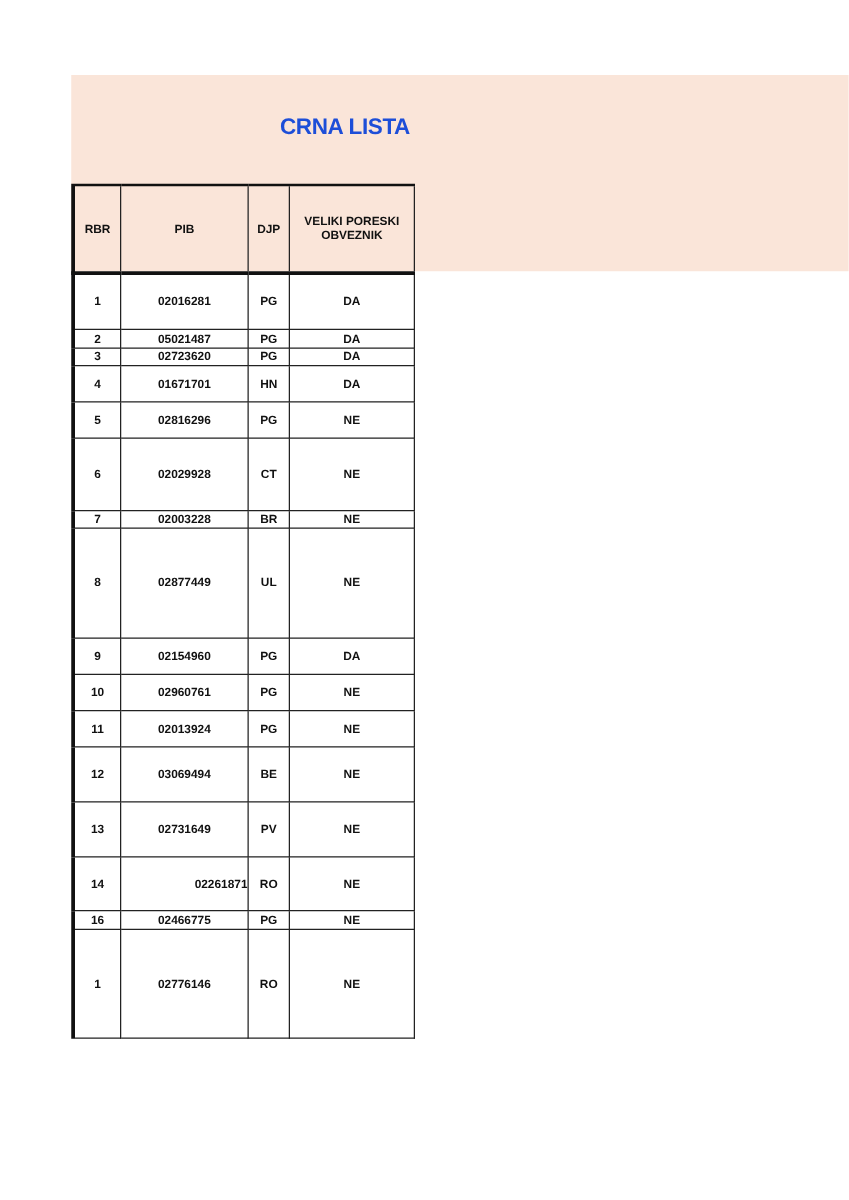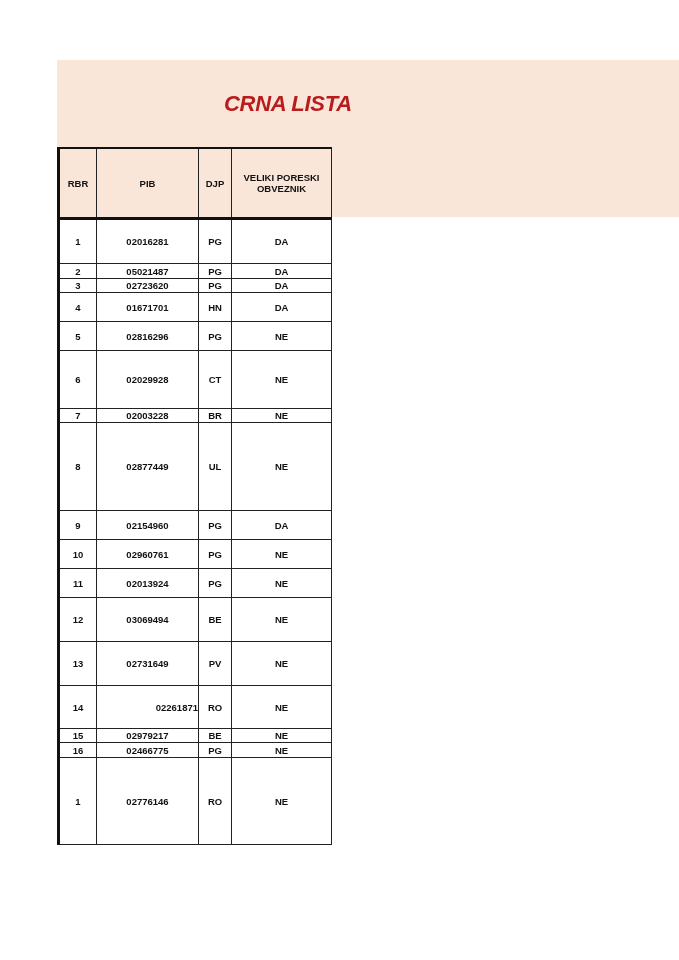--- a/index.html
+++ b/index.html
@@ -20,26 +20,25 @@
       left: 57px;
       top: 60px;
       width: 622px;
       height: 157px;
       background: #fae5d9;
     }
     .doc-title {
       position: absolute;
       left: 224px;
       top: 91px;
-      font-size: 22px;
+      font-size: 18px;
       font-weight: bold;
       letter-spacing: -0.3px;
       white-space: nowrap;
-      color: #b91c1c;
-      font-style: italic;
+      color: #1d4ed8;
     }
     table.blacklist {
       position: absolute;
       left: 57px;
       top: 147px;
       width: 273px;
       border-collapse: collapse;
       table-layout: fixed;
     }
     table.blacklist th, table.blacklist td {
@@ -170,26 +169,20 @@
         <td style="height: 43px;">02731649</td>
         <td style="height: 43px;">PV</td>
         <td style="height: 43px;">NE</td>
       </tr>
       <tr style="height: 43px;">
         <td style="height: 42px;">14</td>
         <td style="height: 42px; text-align: right;">02261871</td>
         <td style="height: 42px;">RO</td>
         <td style="height: 42px;">NE</td>
       </tr>
-      <tr style="height: 14px;">
-        <td style="height: 13px;">15</td>
-        <td style="height: 13px;">02979217</td>
-        <td style="height: 13px;">BE</td>
-        <td style="height: 13px;">NE</td>
-      </tr>
       <tr style="height: 15px;">
         <td style="height: 14px;">16</td>
         <td style="height: 14px;">02466775</td>
         <td style="height: 14px;">PG</td>
         <td style="height: 14px;">NE</td>
       </tr>
       <tr style="height: 87px;">
         <td style="height: 86px;">1</td>
         <td style="height: 86px;">02776146</td>
         <td style="height: 86px;">RO</td>

